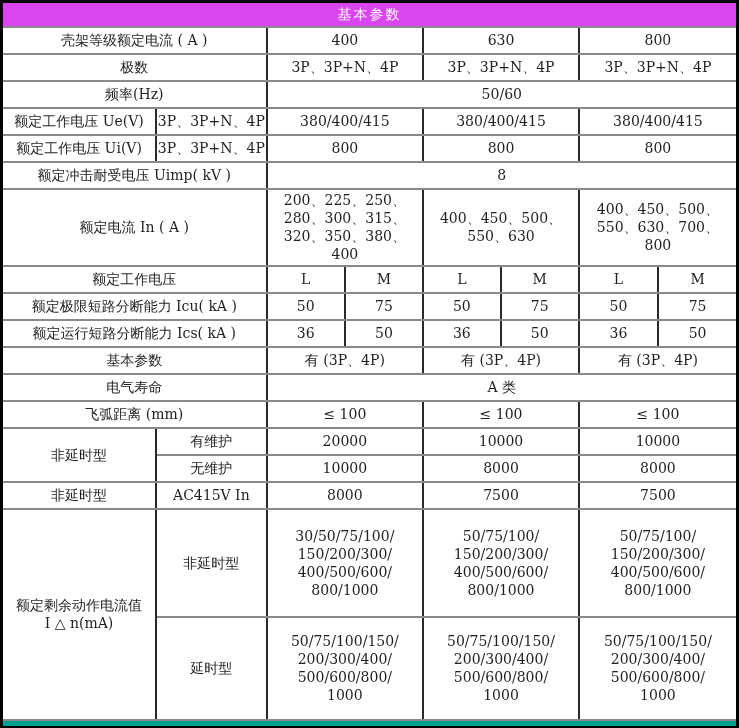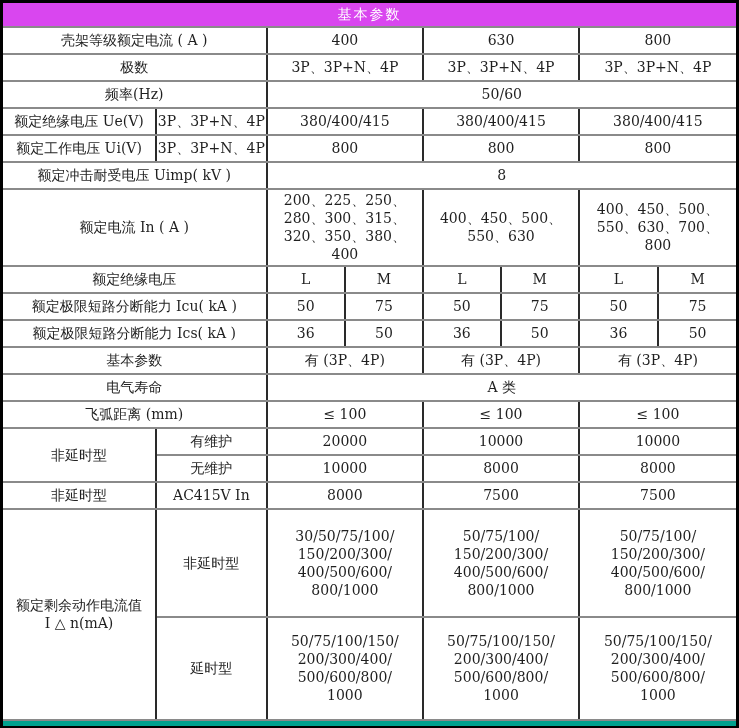--- a/index.html
+++ b/index.html
@@ -79,21 +79,21 @@
     <td colspan="2">3P、3P+N、4P</td>
     <td colspan="2">3P、3P+N、4P</td>
   </tr>
 
   <tr class="h27">
     <td colspan="2">频率(Hz)</td>
     <td colspan="6">50/60</td>
   </tr>
 
   <tr class="h27">
-    <td>额定绝缘电压 Ue(V)</td>
+    <td>额定工作电压 Ue(V)</td>
     <td>3P、3P+N、4P</td>
     <td colspan="2">380/400/415</td>
     <td colspan="2">380/400/415</td>
     <td colspan="2">380/400/415</td>
   </tr>
 
   <tr class="h27">
     <td>额定工作电压 Ui(V)</td>
     <td>3P、3P+N、4P</td>
     <td colspan="2">800</td>
@@ -113,41 +113,41 @@
 320、350、380、
 400</td>
     <td colspan="2" class="leftcell">400、450、500、
 550、630</td>
     <td colspan="2" class="leftcell">400、450、500、
 550、630、700、
 800</td>
   </tr>
 
   <tr class="h27">
-    <td colspan="2">额定绝缘电压</td>
+    <td colspan="2">额定工作电压</td>
     <td>L</td>
     <td>M</td>
     <td>L</td>
     <td>M</td>
     <td>L</td>
     <td>M</td>
   </tr>
 
   <tr class="h27">
     <td colspan="2">额定极限短路分断能力 Icu( kA )</td>
     <td>50</td>
     <td>75</td>
     <td>50</td>
     <td>75</td>
     <td>50</td>
     <td>75</td>
   </tr>
 
   <tr class="h27">
-    <td colspan="2">额定极限短路分断能力 Ics( kA )</td>
+    <td colspan="2">额定运行短路分断能力 Ics( kA )</td>
     <td>36</td>
     <td>50</td>
     <td>36</td>
     <td>50</td>
     <td>36</td>
     <td>50</td>
   </tr>
 
   <tr class="h27">
     <td colspan="2">基本参数</td>

